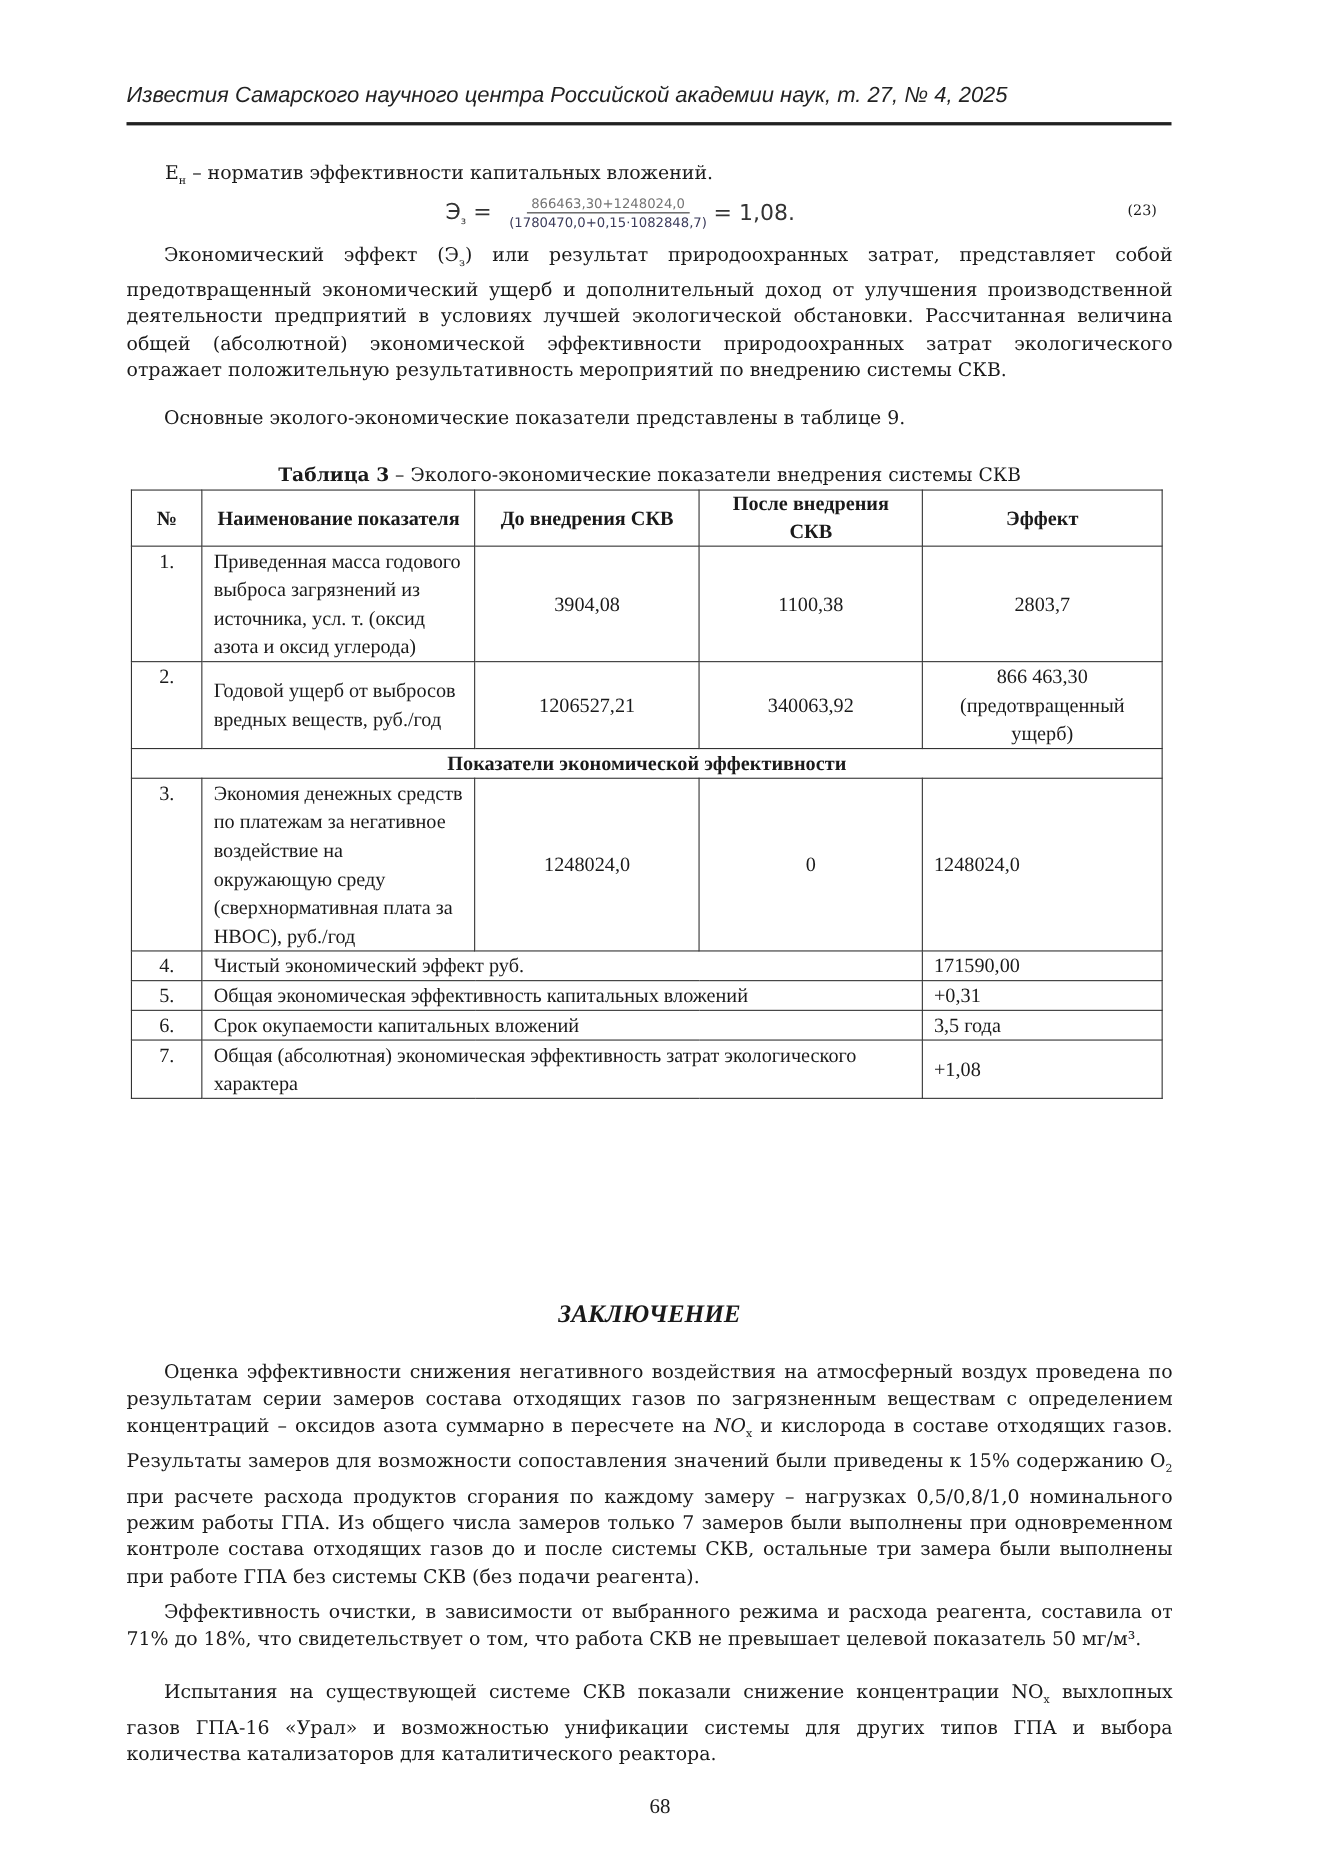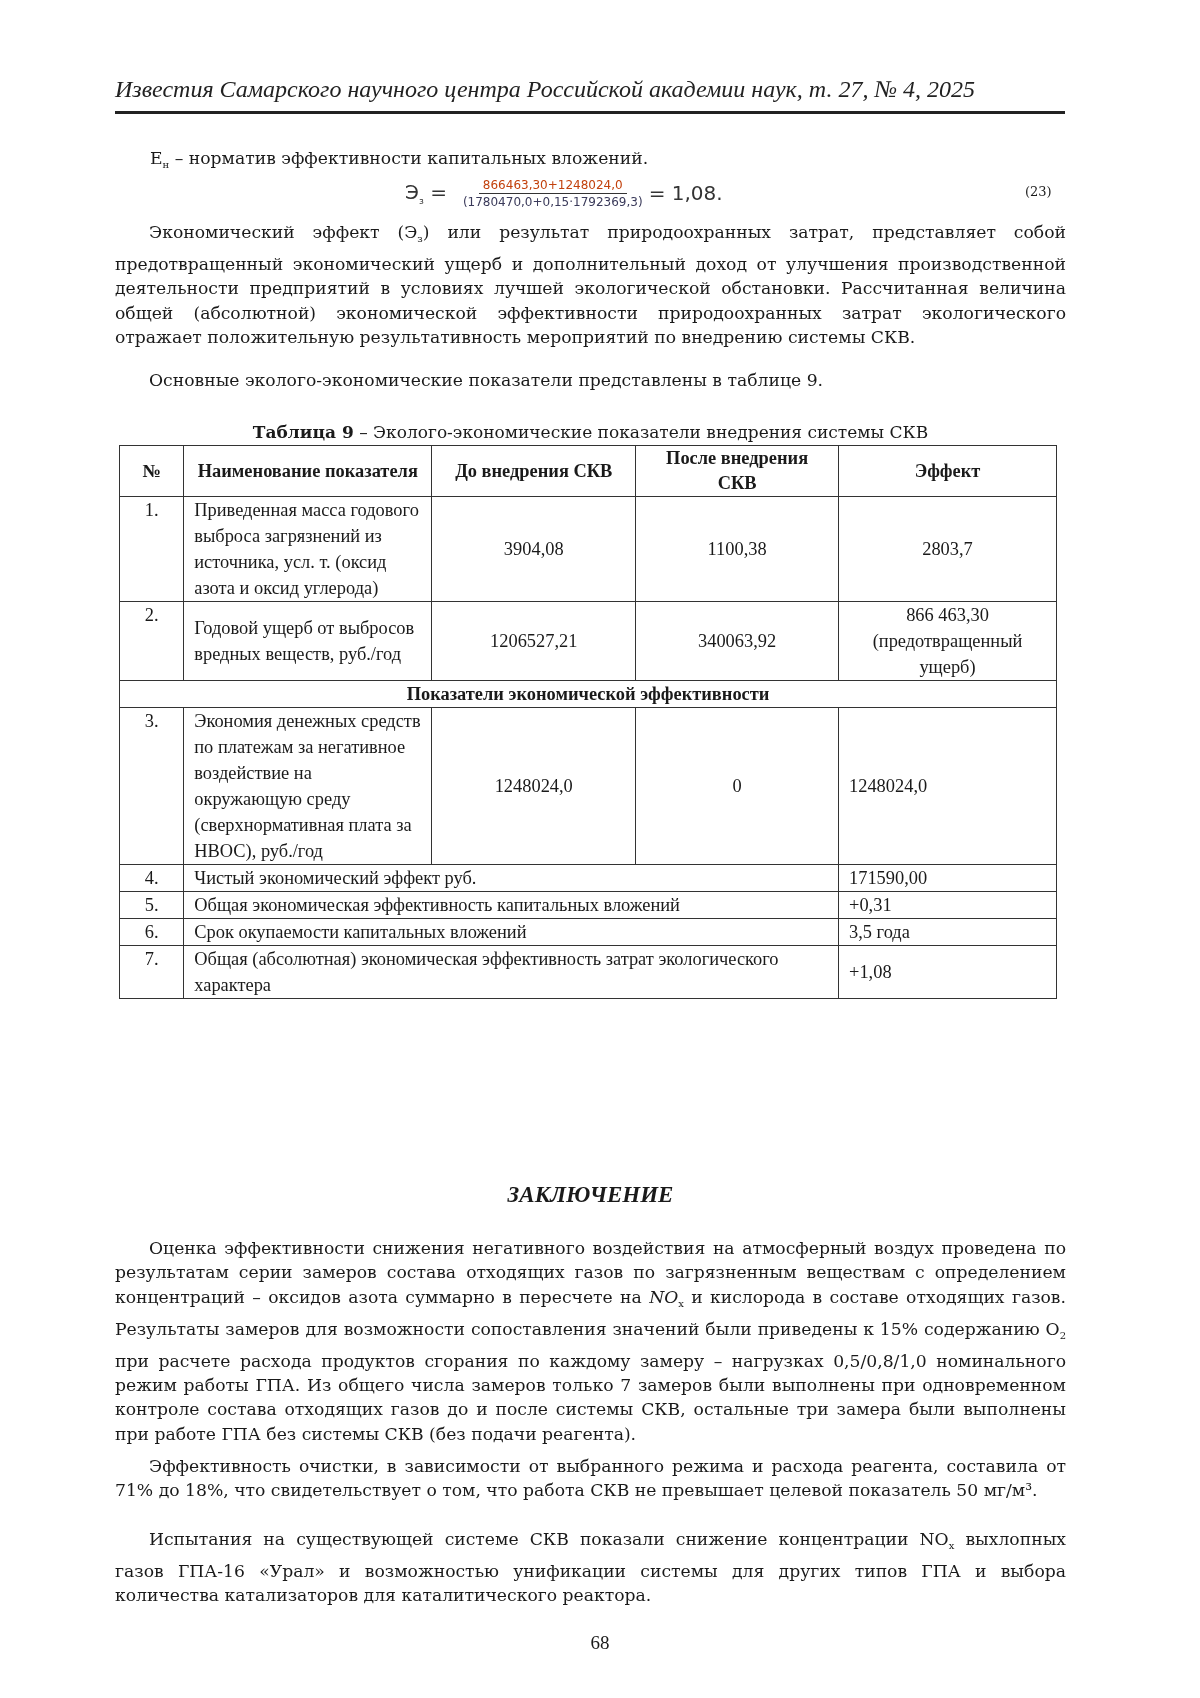--- a/index.html
+++ b/index.html
@@ -1,30 +1,30 @@
 <!DOCTYPE html>
 <html><head>
 <meta charset="utf-8">
 <style>
   html, body { margin:0; padding:0; background:#ffffff; }
   body { width:1200px; height:1698px; position:relative; overflow:hidden;
          font-family:"DejaVu Serif", serif; color:#1a1a1a; }
   .header { position:absolute; left:115px; top:76px; width:950px;
-            font-family:Liberation Serif, serif; font-style:italic; font-size:24px; color:#222; }
+            font-family:Liberation Sans, sans-serif; font-style:italic; font-size:20px; color:#222; }
   .header-rule { position:absolute; left:115px; top:111px; width:950px; height:3px; background:#222; }
   .txt { position:absolute; left:115px; width:951px; font-size:17.2px; line-height:24.4px; text-align:justify; }
   .indent { text-indent:34px; }
   .en-line { position:absolute; left:150px; top:148px; font-size:17.2px; }
   .en-line sub { font-size:10px; }
   .formula { position:absolute; left:405px; top:168px; height:50px; display:flex; align-items:center;
              font-family:"DejaVu Sans", sans-serif; color:#333; }
   .formula .lhs { font-size:20px; margin-right:10px; }
   .formula .lhs sub { font-size:9px; }
   .frac { display:inline-flex; flex-direction:column; align-items:center; margin:0 6px; }
-  .frac .num { font-size:12px; color:#c2410c; border-bottom:1.5px solid #333; padding:0 4px 1px; }
+  .frac .num { font-size:12px; color:#737373; border-bottom:1.5px solid #333; padding:0 4px 1px; }
   .frac .den { font-size:12px; color:#3a3a5a; padding-top:1px; }
   .formula .rhs { font-size:20px; margin-left:0; }
   .eqno { position:absolute; left:1025px; top:184px; font-size:13px; }
   .table-caption { position:absolute; left:115px; width:951px; top:422px; text-align:center;
                    font-size:17px; }
   .table-caption b { font-weight:bold; }
   table.t9 { position:absolute; left:119px; top:445px; width:938px; border-collapse:collapse;
              font-family:"Liberation Serif", serif; font-size:18.4px; line-height:26px; }
   table.t9 td, table.t9 th { border:1.6px solid #333; padding:0 10px; vertical-align:middle; }
   table.t9 th { font-weight:bold; text-align:center; line-height:25px; }
@@ -43,30 +43,30 @@
 
 <div class="header">Известия Самарского научного центра Российской академии наук, т. 27, № 4, 2025</div>
 <div class="header-rule"></div>
 
 <div class="en-line"><span>Е</span><sub>н</sub><span> – норматив эффективности капитальных вложений.</span></div>
 
 <div class="formula">
   <span class="lhs"><span>Э</span><sub>з</sub> <span>=</span></span>
   <span class="frac">
     <span class="num">866463,30+1248024,0</span>
-    <span class="den">(1780470,0+0,15·1792369,3)</span>
+    <span class="den">(1780470,0+0,15·1082848,7)</span>
   </span>
   <span class="rhs">= 1,08.</span>
 </div>
 <div class="eqno">(23)</div>
 
 <div class="txt indent" style="top:220px;"><span>Экономический эффект (Э</span><sub class="s">з</sub><span>) или результат природоохранных затрат, представляет собой предотвращенный экономический ущерб и дополнительный доход от улучшения производственной деятельности предприятий в условиях лучшей экологической обстановки. Рассчитанная величина общей (абсолютной) экономической эффективности природоохранных затрат экологического отражает положительную результативность мероприятий по внедрению системы СКВ.</span></div>
 <div class="txt indent" style="top:368px;">Основные эколого-экономические показатели представлены в таблице 9.</div>
 
-<div class="table-caption"><b>Таблица 9</b><span> – Эколого-экономические показатели внедрения системы СКВ</span></div>
+<div class="table-caption"><b>Таблица 3</b><span> – Эколого-экономические показатели внедрения системы СКВ</span></div>
 
 <table class="t9">
   <tbody>
       <tr>
     <th class="c1">№</th>
     <th class="c2">Наименование показателя</th>
     <th class="c3">До внедрения СКВ</th>
     <th class="c4">После внедрения СКВ</th>
     <th class="c5">Эффект</th>
   </tr>

